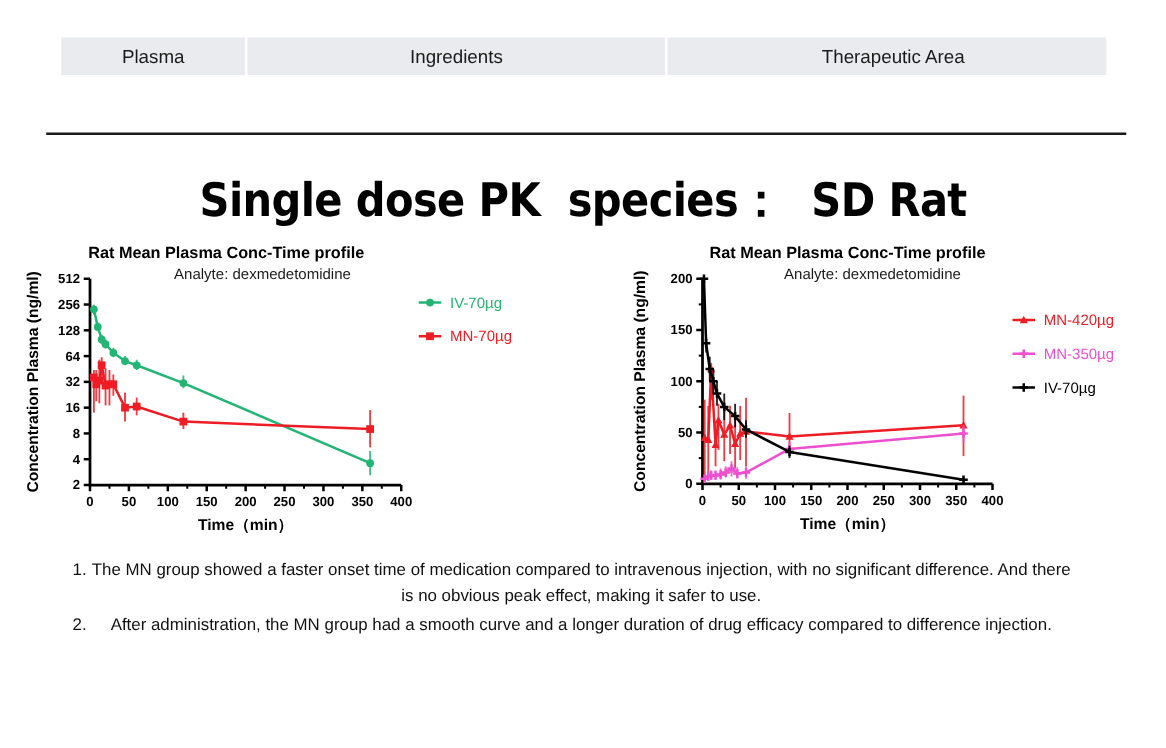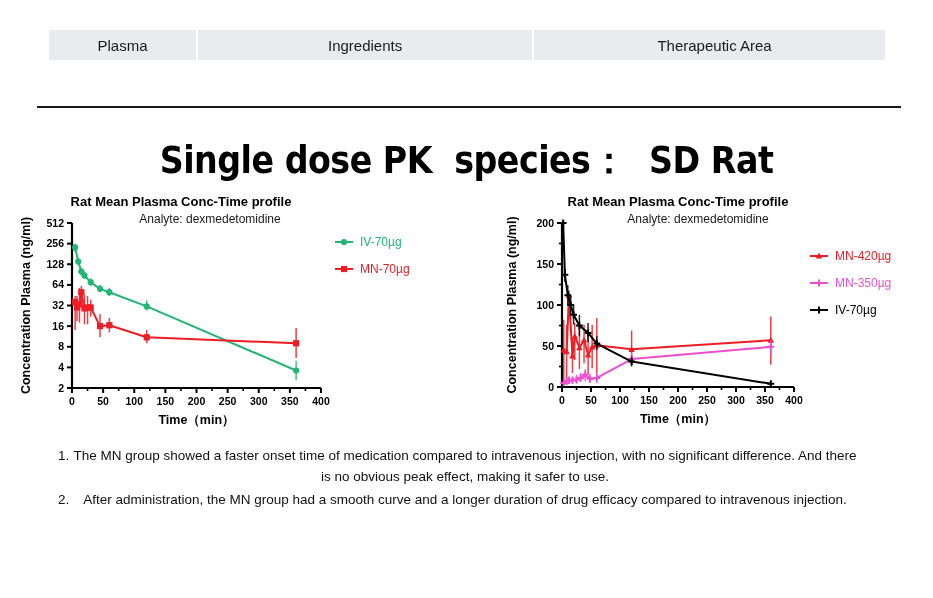--- a/index.html
+++ b/index.html
@@ -310,15 +310,15 @@
     </svg>
   </div>
 
 <div id="notes">
     <div class="note">
       <span class="note-num">1.</span>
       <span class="note-txt">The MN group showed a faster onset time of medication compared to intravenous injection, with no significant difference. And there is no obvious peak effect, making it safer to use.</span>
     </div>
     <div class="note">
       <span class="note-num">2.</span>
-      <span class="note-txt">After administration, the MN group had a smooth curve and a longer duration of drug efficacy compared to intravenous injection.</span>
+      <span class="note-txt">After administration, the MN group had a smooth curve and a longer duration of drug efficacy compared to difference injection.</span>
     </div>
   </div>
 
 </body></html>

